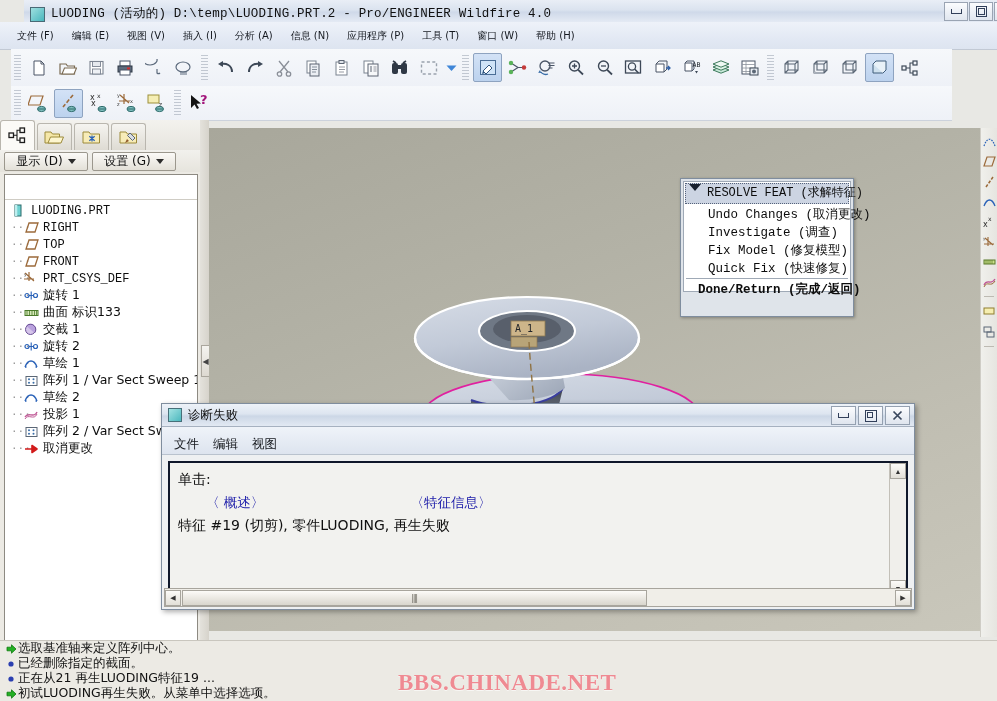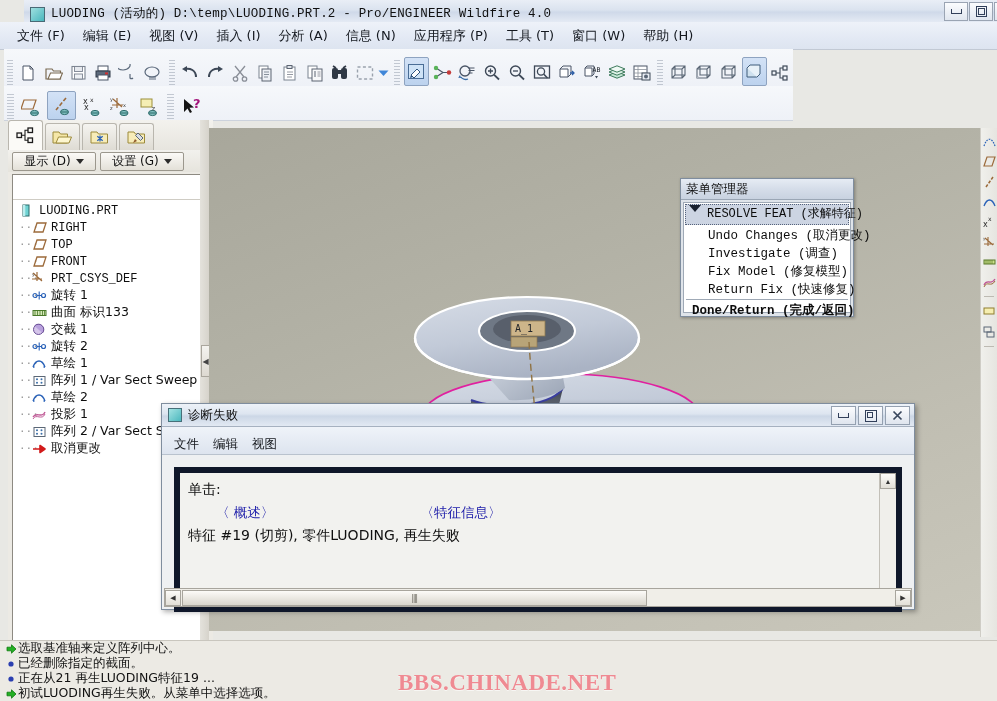--- a/index.html
+++ b/index.html
@@ -29,39 +29,39 @@
   .tb-btn .bx-max{width:9px;height:9px;border:1.5px solid #32405a;}
   .tb-btn .bx-max i{display:block;width:5px;height:5px;border:1px solid #32405a;margin:1px 0 0 1px;}
 
   
   .menubar{
     position:absolute;left:0;top:22px;width:997px;height:27px;
     background:linear-gradient(180deg,#eef2f9 0%,#e3e9f4 60%,#dde4f0 100%);
     border-bottom:1px solid #c2c9d4;
     display:flex;align-items:center;padding-left:8px;gap:0px;
   }
-  .menubar .mi{padding:3px 9px;color:#14181f;font-size:13px;white-space:nowrap;font-family:"DejaVu Sans",sans-serif;}
+  .menubar .mi{padding:3px 9px;color:#14181f;font-size:10px;white-space:nowrap;font-family:"DejaVu Sans",sans-serif;}
 
   
   .toolbar{
-    position:absolute;left:4px;width:789px;
+    position:absolute;left:11px;width:941px;
     background:linear-gradient(180deg,#f6f8fb 0%,#eef1f7 100%);
     border-bottom:1px solid #ccd2dc;
-    display:flex;align-items:flex-end;
+    display:flex;align-items:center;
   }
   .tbar1{top:49px;height:37px;}
   .tbar2{top:86px;height:34px;}
   .tool{width:27px;height:27px;margin:0 1px;display:flex;align-items:center;justify-content:center;position:relative;}
   .tool.pressed{border:1px solid #8ea3c0;background:linear-gradient(180deg,#d3e2f6,#bcd2ee);border-radius:2px;}
   .grip{width:7px;height:26px;margin:0 3px;
     background:repeating-linear-gradient(180deg,#9aa3b1 0 1px,transparent 1px 3px);opacity:.55;}
   svg{display:block;}
 
   
-  .leftpanel{position:absolute;left:8px;top:120px;width:205px;height:520px;background:#eceae4;}
+  .leftpanel{position:absolute;left:0;top:120px;width:205px;height:520px;background:#eceae4;}
   .lp-tabs{position:absolute;left:0;top:0;height:30px;width:205px;display:flex;align-items:flex-end;
     background:linear-gradient(180deg,#f3f2ee,#e7e5df);}
   .lp-tab{width:33px;height:26px;margin-right:2px;display:flex;align-items:center;justify-content:center;
     border:1px solid #b9b6ae;border-bottom:none;border-radius:3px 3px 0 0;background:linear-gradient(180deg,#f5f4f0,#dedbd3);}
   .lp-tab.active{background:#fbfaf7;height:29px;}
   .lp-btnrow{position:absolute;left:0;top:30px;width:205px;height:22px;display:flex;align-items:center;gap:4px;padding-left:4px;
     background:linear-gradient(180deg,#f2f1ed,#e6e4dd);}
   .lp-btn{height:17px;min-width:70px;padding:0 6px;border:1px solid #9b978d;border-radius:2px;
     background:linear-gradient(180deg,#fbfaf7,#e3e0d8);display:flex;align-items:center;justify-content:center;gap:5px;
     font-size:12px;color:#111;font-family:"DejaVu Sans",sans-serif;white-space:nowrap;}
@@ -100,36 +100,36 @@
     border-bottom:1px solid #9aa6b5;display:flex;align-items:center;padding-left:5px;
     font-family:"DejaVu Sans",sans-serif;font-size:12.5px;color:#101010;}
   .mm-body{margin:2px;border:1px solid #9fa9b6;background:#fff;height:109px;}
   .mm-head{height:19px;display:flex;align-items:flex-start;padding-left:3px;
     background:#ccd4e2;border:1px dotted #55627a;margin:1px;}
   .mm-head .tri{width:0;height:0;border-left:6px solid transparent;border-right:6px solid transparent;border-top:7px solid #18202e;margin-right:6px;}
   .mm-head span{font-family:"Liberation Mono","DejaVu Sans Mono",monospace;font-size:12px;color:#0c0c0c;white-space:nowrap;}
   .mm-item{height:18px;display:flex;align-items:center;padding-left:24px;white-space:nowrap;
     font-family:"Liberation Mono","DejaVu Sans Mono",monospace;font-size:12.5px;color:#0c0c0c;}
   .mm-rule{height:1px;background:#9fa9b6;margin:1px 2px;}
-  .mm-item.bold{font-weight:bold;padding-left:8px;}
+  .mm-item.bold{font-weight:bold;padding-left:14px;}
 
   
   .diag{position:absolute;left:161px;top:403px;width:752px;height:205px;
     background:#eef0f2;border:1px solid #7f8d9e;box-shadow:2px 2px 5px rgba(0,0,0,.32);}
   .dg-title{height:22px;background:linear-gradient(180deg,#edf2f8 0%,#dde5f0 45%,#ccd7e6 55%,#e2e9f3 100%);
     border-bottom:1px solid #a6b1c0;display:flex;align-items:center;position:relative;}
   .dg-ic{width:12px;height:12px;margin:0 6px 0 6px;background:linear-gradient(135deg,#a4e3e3,#4cb8be);border:1px solid #47707a;}
   .dg-title span.t{font-family:"DejaVu Sans",sans-serif;font-size:12.5px;color:#111;}
   .dg-btns{position:absolute;right:4px;top:2px;display:flex;gap:2px;}
   .dg-btn{width:23px;height:17px;border:1px solid #94a0b0;background:linear-gradient(180deg,#fbfcfe,#dfe5ee);
     display:flex;align-items:center;justify-content:center;}
   .dg-menubar{height:27px;background:linear-gradient(180deg,#eff3f9,#dde4ef);
     border-bottom:1px solid #b9c2ce;display:flex;align-items:center;padding-left:12px;gap:14px;}
   .dg-menubar .m{font-family:Liberation Serif, serif;font-size:12.5px;color:#15181d;margin-top:8px;}
-  .dg-content{position:relative;height:133px;background:#f2f2ef;border:6px solid #0f172a;margin:12px;overflow:hidden;}
+  .dg-content{position:relative;height:133px;background:#f2f2ef;border:2px solid #0f172a;margin:6px;overflow:hidden;}
   .dg-text{padding:6px 0 0 8px;}
   .dg-line{font-family:"Liberation Mono","DejaVu Sans Mono",monospace;font-size:13.5px;color:#101010;white-space:nowrap;line-height:1.55;}
   .dg-line .cjk{font-family:"DejaVu Sans",sans-serif;font-size:14px;}
   .dg-link{color:#1a1aa8;font-family:"DejaVu Sans",sans-serif;font-size:13.5px;}
   .dg-vscroll{position:absolute;right:0;top:0;width:16px;height:133px;background:#f0efeb;border-left:1px solid #c3c0b8;
     display:flex;flex-direction:column;justify-content:space-between;align-items:center;}
   .vs-a{width:14px;height:14px;display:flex;align-items:center;justify-content:center;
     border:1px solid #a8a59d;background:linear-gradient(180deg,#fcfbf8,#e2dfd7);font-size:7px;color:#333;}
   .dg-hscroll{position:absolute;left:2px;right:2px;bottom:2px;height:17px;border:1px solid #a8a59d;background:#f0eee8;display:flex;align-items:center;}
   .dg-hthumb{width:62%;height:14px;border:1px solid #a8a59d;background:linear-gradient(180deg,#fcfbf8,#d9d6cd);
@@ -775,32 +775,29 @@
     <div class="rt">
       <svg width="13" height="12" viewBox="0 0 13 12">
           <rect x="1" y="1" width="7" height="5" fill="none" stroke="#5b6776"></rect>
           <rect x="4" y="6" width="7" height="5" fill="none" stroke="#5b6776"></rect>
         </svg>
     </div>
     <div class="rtsep"></div>
   </div>
 
   <div class="menumgr">
-    <div class="mm-title">
-      <span>菜单管理器</span>
-    </div>
     <div class="mm-body">
       <div class="mm-head">
         <span class="tri"></span>
         <span>RESOLVE FEAT (求解特征)</span>
       </div>
       <div class="mm-item">Undo Changes (取消更改)</div>
       <div class="mm-item">Investigate (调查)</div>
       <div class="mm-item">Fix Model (修复模型)</div>
-      <div class="mm-item">Return Fix (快速修复)</div>
+      <div class="mm-item">Quick Fix (快速修复)</div>
       <div class="mm-rule"></div>
       <div class="mm-item bold">Done/Return (完成/返回)</div>
     </div>
   </div>
 
   <div class="diag">
     <div class="dg-title">
       <span class="dg-ic"></span>
       <span class="t">诊断失败</span>
       <div class="dg-btns">

